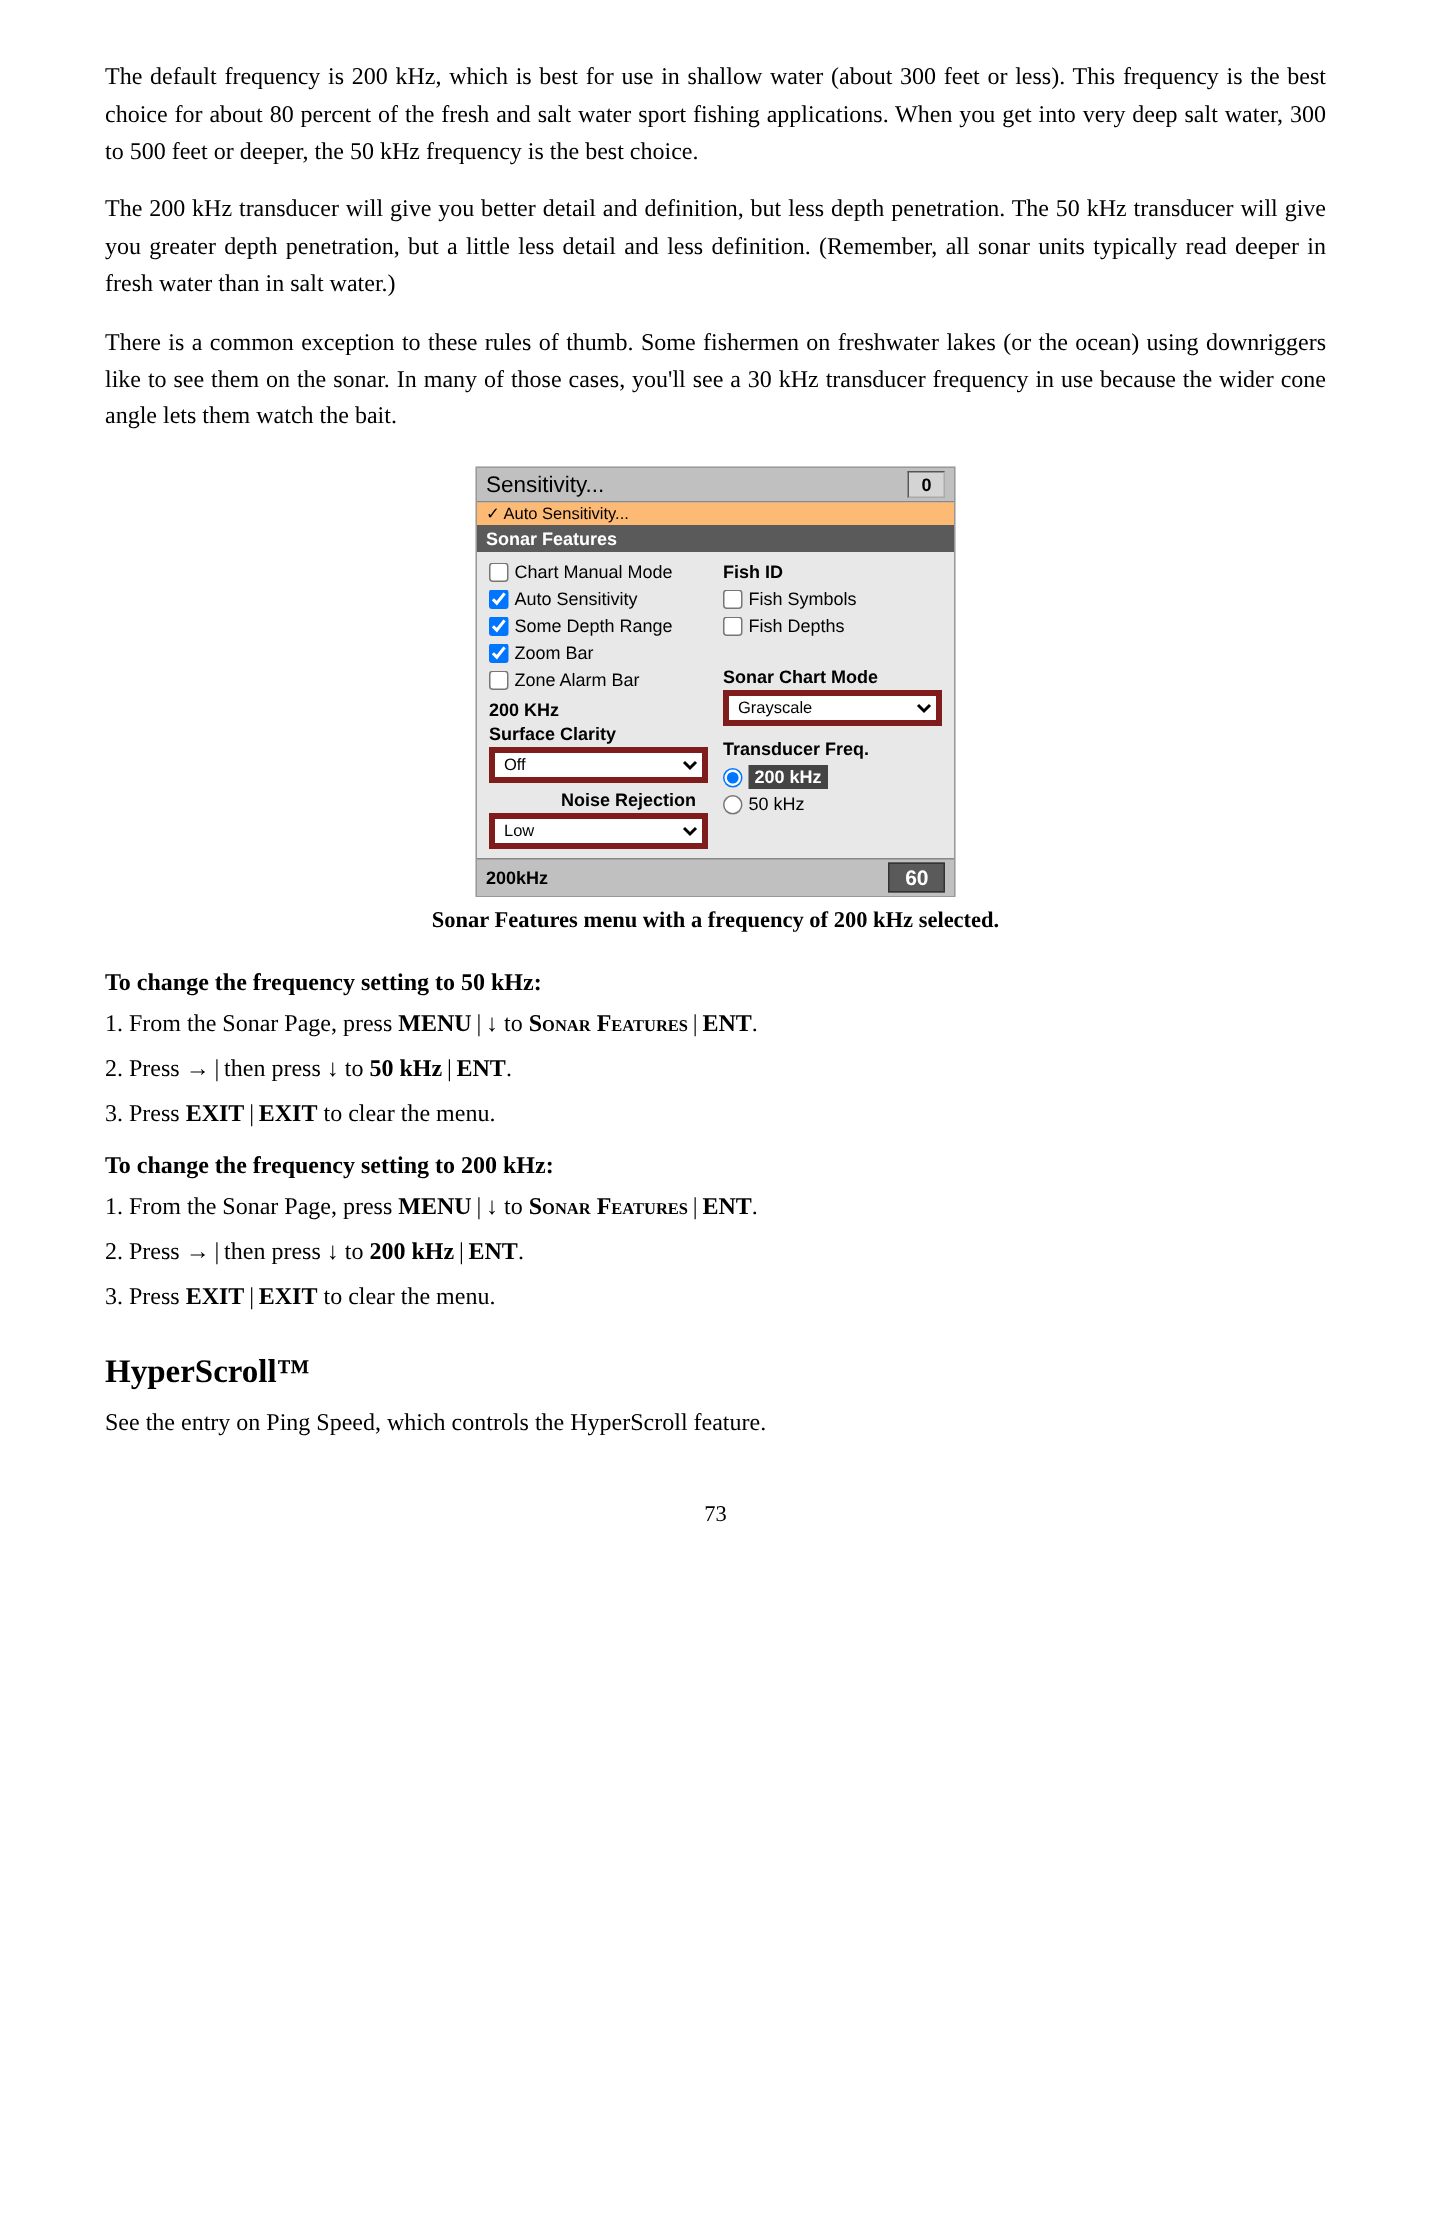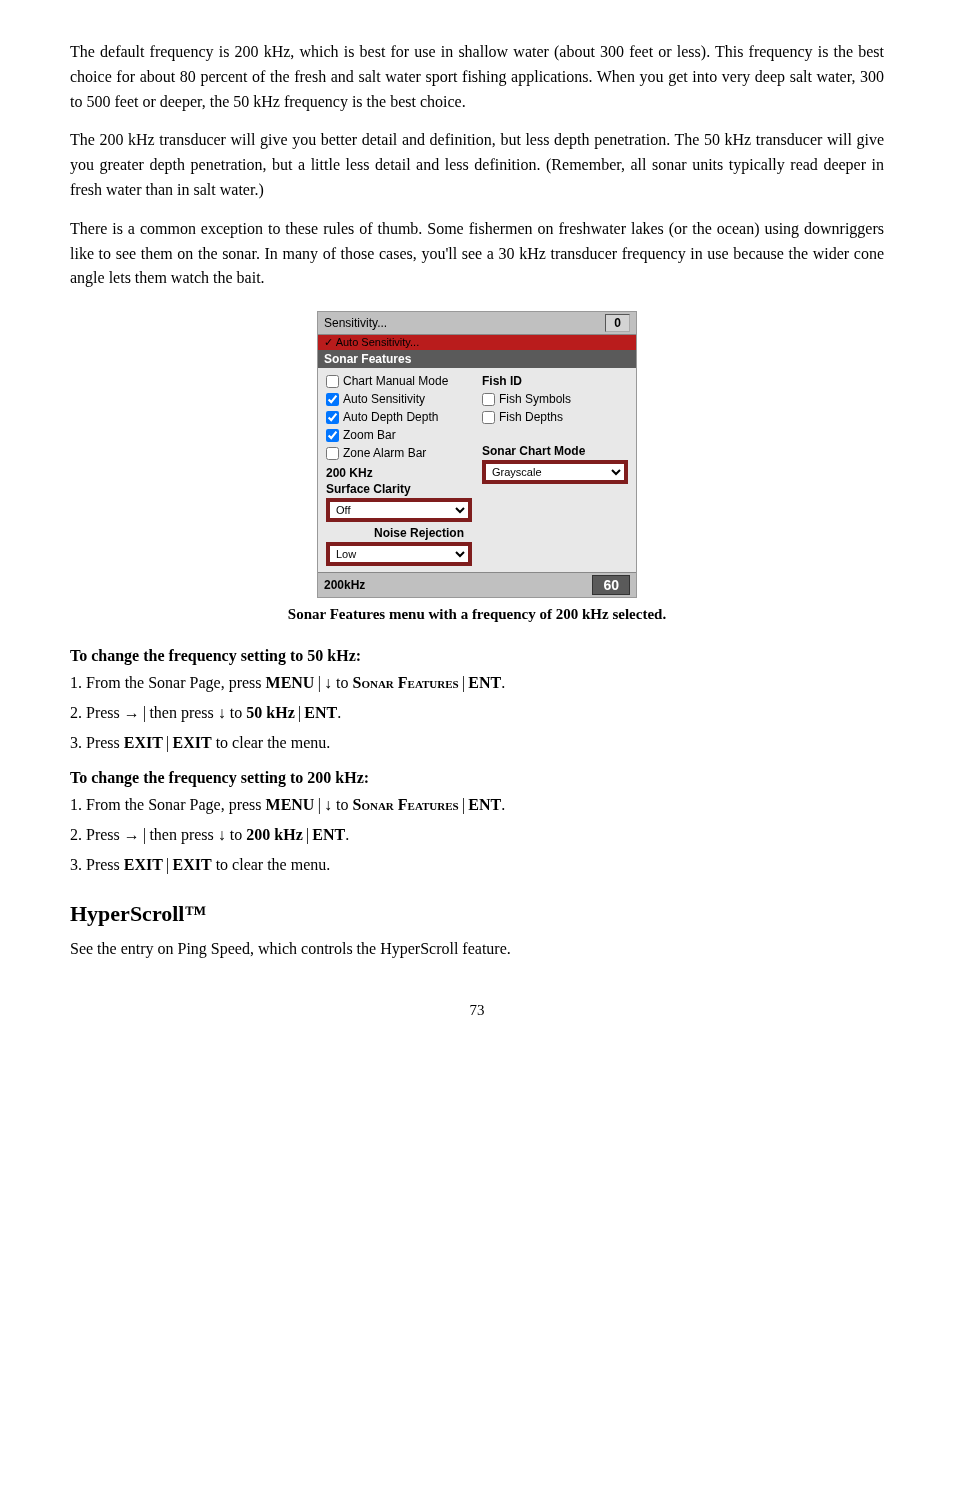--- a/index.html
+++ b/index.html
@@ -32,32 +32,32 @@
     }
     .menu-top-bar {
       background: #c0c0c0;
       border-bottom: 1px solid #888;
       padding: 2px 6px;
       display: flex;
       justify-content: space-between;
       align-items: center;
     }
     .menu-top-bar .sensitivity-label {
-      font-size: 12px;
+      font-size: 15px;
       color: #000;
     }
     .menu-top-zero {
       background: #d4d4d4;
       border: 1px inset #aaa;
       padding: 1px 8px;
       font-size: 12px;
       font-weight: bold;
     }
     .menu-auto-sensitivity {
-      background: #b91c1c;
+      background: #fdba74;
       padding: 1px 6px;
       font-size: 11px;
       color: #000;
     }
     .sonar-features-header {
       background: #5a5a5a;
       color: #fff;
       padding: 2px 6px;
       font-size: 12px;
       font-weight: bold;
@@ -219,21 +219,21 @@
         <div class="menu-item">
           <input type="checkbox" style="">
           <span>Chart Manual Mode</span>
         </div>
         <div class="menu-item">
           <input type="checkbox" checked="" style="">
           <span>Auto Sensitivity</span>
         </div>
         <div class="menu-item">
           <input type="checkbox" checked="" style="">
-          <span>Auto Depth Depth</span>
+          <span>Some Depth Range</span>
         </div>
         <div class="menu-item">
           <input type="checkbox" checked="" style="">
           <span>Zoom Bar</span>
         </div>
         <div class="menu-item">
           <input type="checkbox" style="">
           <span>Zone Alarm Bar</span>
         </div>
         <div style="margin-top:6px;">
@@ -258,20 +258,33 @@
         <div class="menu-item">
           <input type="checkbox" style="">
           <span>Fish Depths</span>
         </div>
         <div style="margin-top:6px;">
           <div class="menu-section-label">Sonar Chart Mode</div>
           <select class="menu-dropdown">
             <option>Grayscale</option>
           </select>
         </div>
+        <div style="margin-top:8px;">
+          <div class="transducer-label">Transducer Freq.</div>
+          <div class="menu-radio-group">
+            <div class="menu-radio-item">
+              <input type="radio" name="freq" checked="" style="">
+              <span class="selected-200khz">200 kHz</span>
+            </div>
+            <div class="menu-radio-item">
+              <input type="radio" name="freq" style="">
+              <span>50 kHz</span>
+            </div>
+          </div>
+        </div>
       </div>
     </div>
 
     <div class="menu-bottom-bar">
       <span>200kHz</span>
       <span class="menu-bottom-right">60</span>
     </div>
   </div>
   <div class="figure-caption">Sonar Features menu with a frequency of 200 kHz selected.</div>
 </div>

